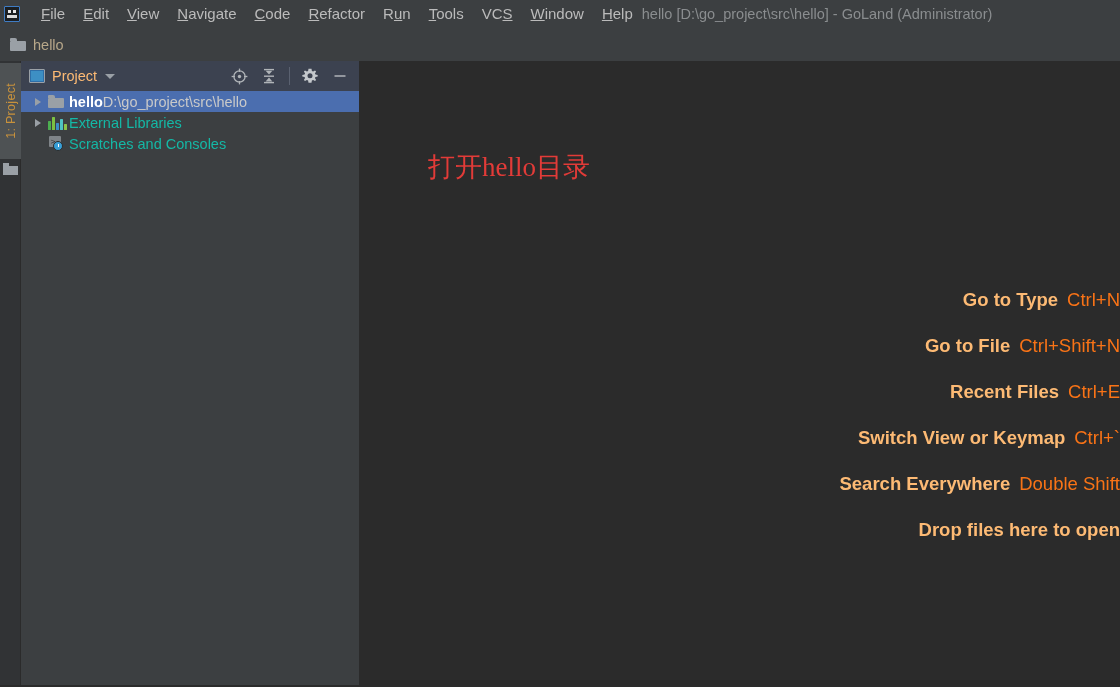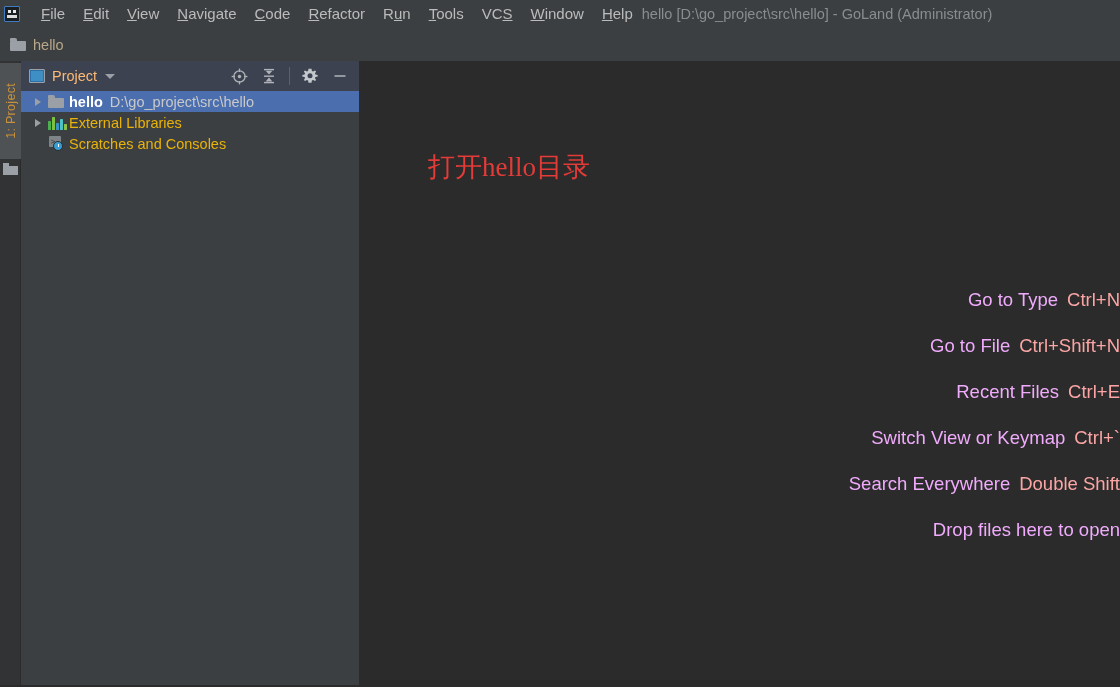--- a/index.html
+++ b/index.html
@@ -329,26 +329,25 @@
     box-sizing: border-box;
   }
   .t-scratch .clock::after {
     content: "";
     position: absolute;
     left: 3.5px; top: 1.5px;
     width: 1px; height: 3.5px;
     background: #ffffff;
   }
   .tree-label {
-    color: #eab308;
+    color: #14b8a6;
   }
   .tree-label.bold { font-weight: bold; color: #ffffff; }
   .tree-path {
     color: #c9c9c9;
-    margin-left: 7px;
   }
 
   
   .editor-area {
     position: absolute;
     left: 360px; top: 61px;
     width: 760px; height: 626px;
     background: #2b2b2b;
     overflow: hidden;
   }
@@ -368,25 +367,26 @@
     flex-direction: column;
     align-items: flex-end;
     gap: 24px;
   }
   .hint-row {
     display: flex;
     align-items: baseline;
     white-space: nowrap;
   }
   .hint-label {
-    color: #f0abfc;
+    color: #fdba74;
     font-size: 18.5px;
+    font-weight: bold;
   }
   .hint-key {
-    color: #fca5a5;
+    color: #f97316;
     font-size: 18.5px;
     margin-left: 9px;
   }
 
   
   .bottom-edge {
     position: absolute;
     left: 0; bottom: 0;
     width: 1120px; height: 2px;
     background: #2b2b2b;

